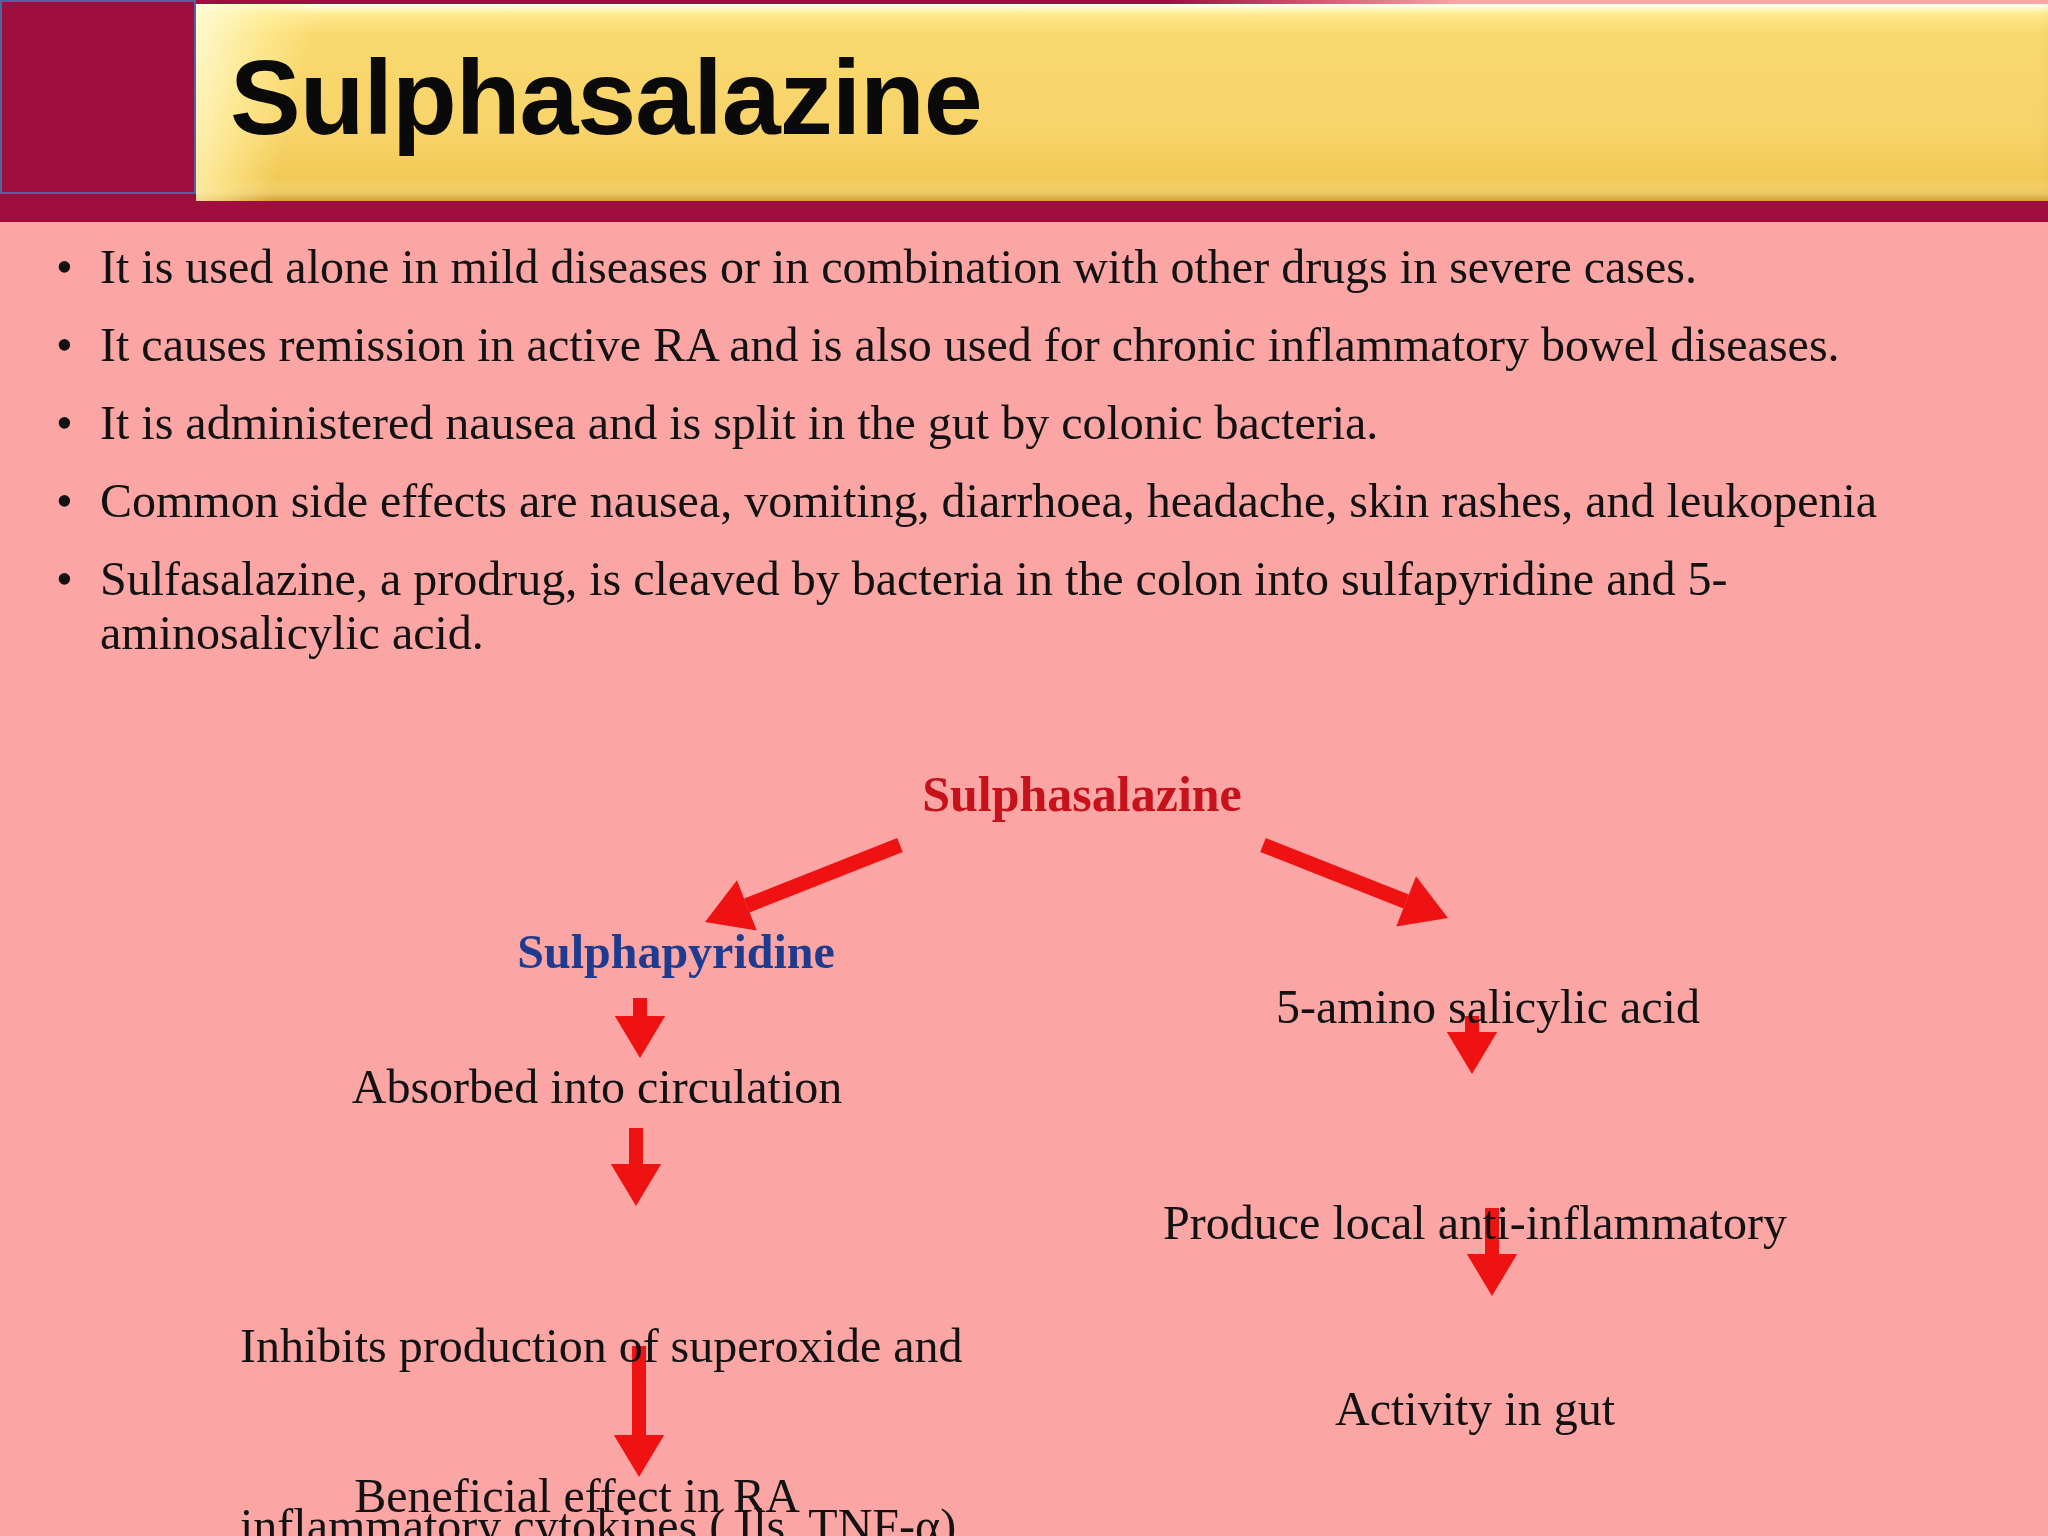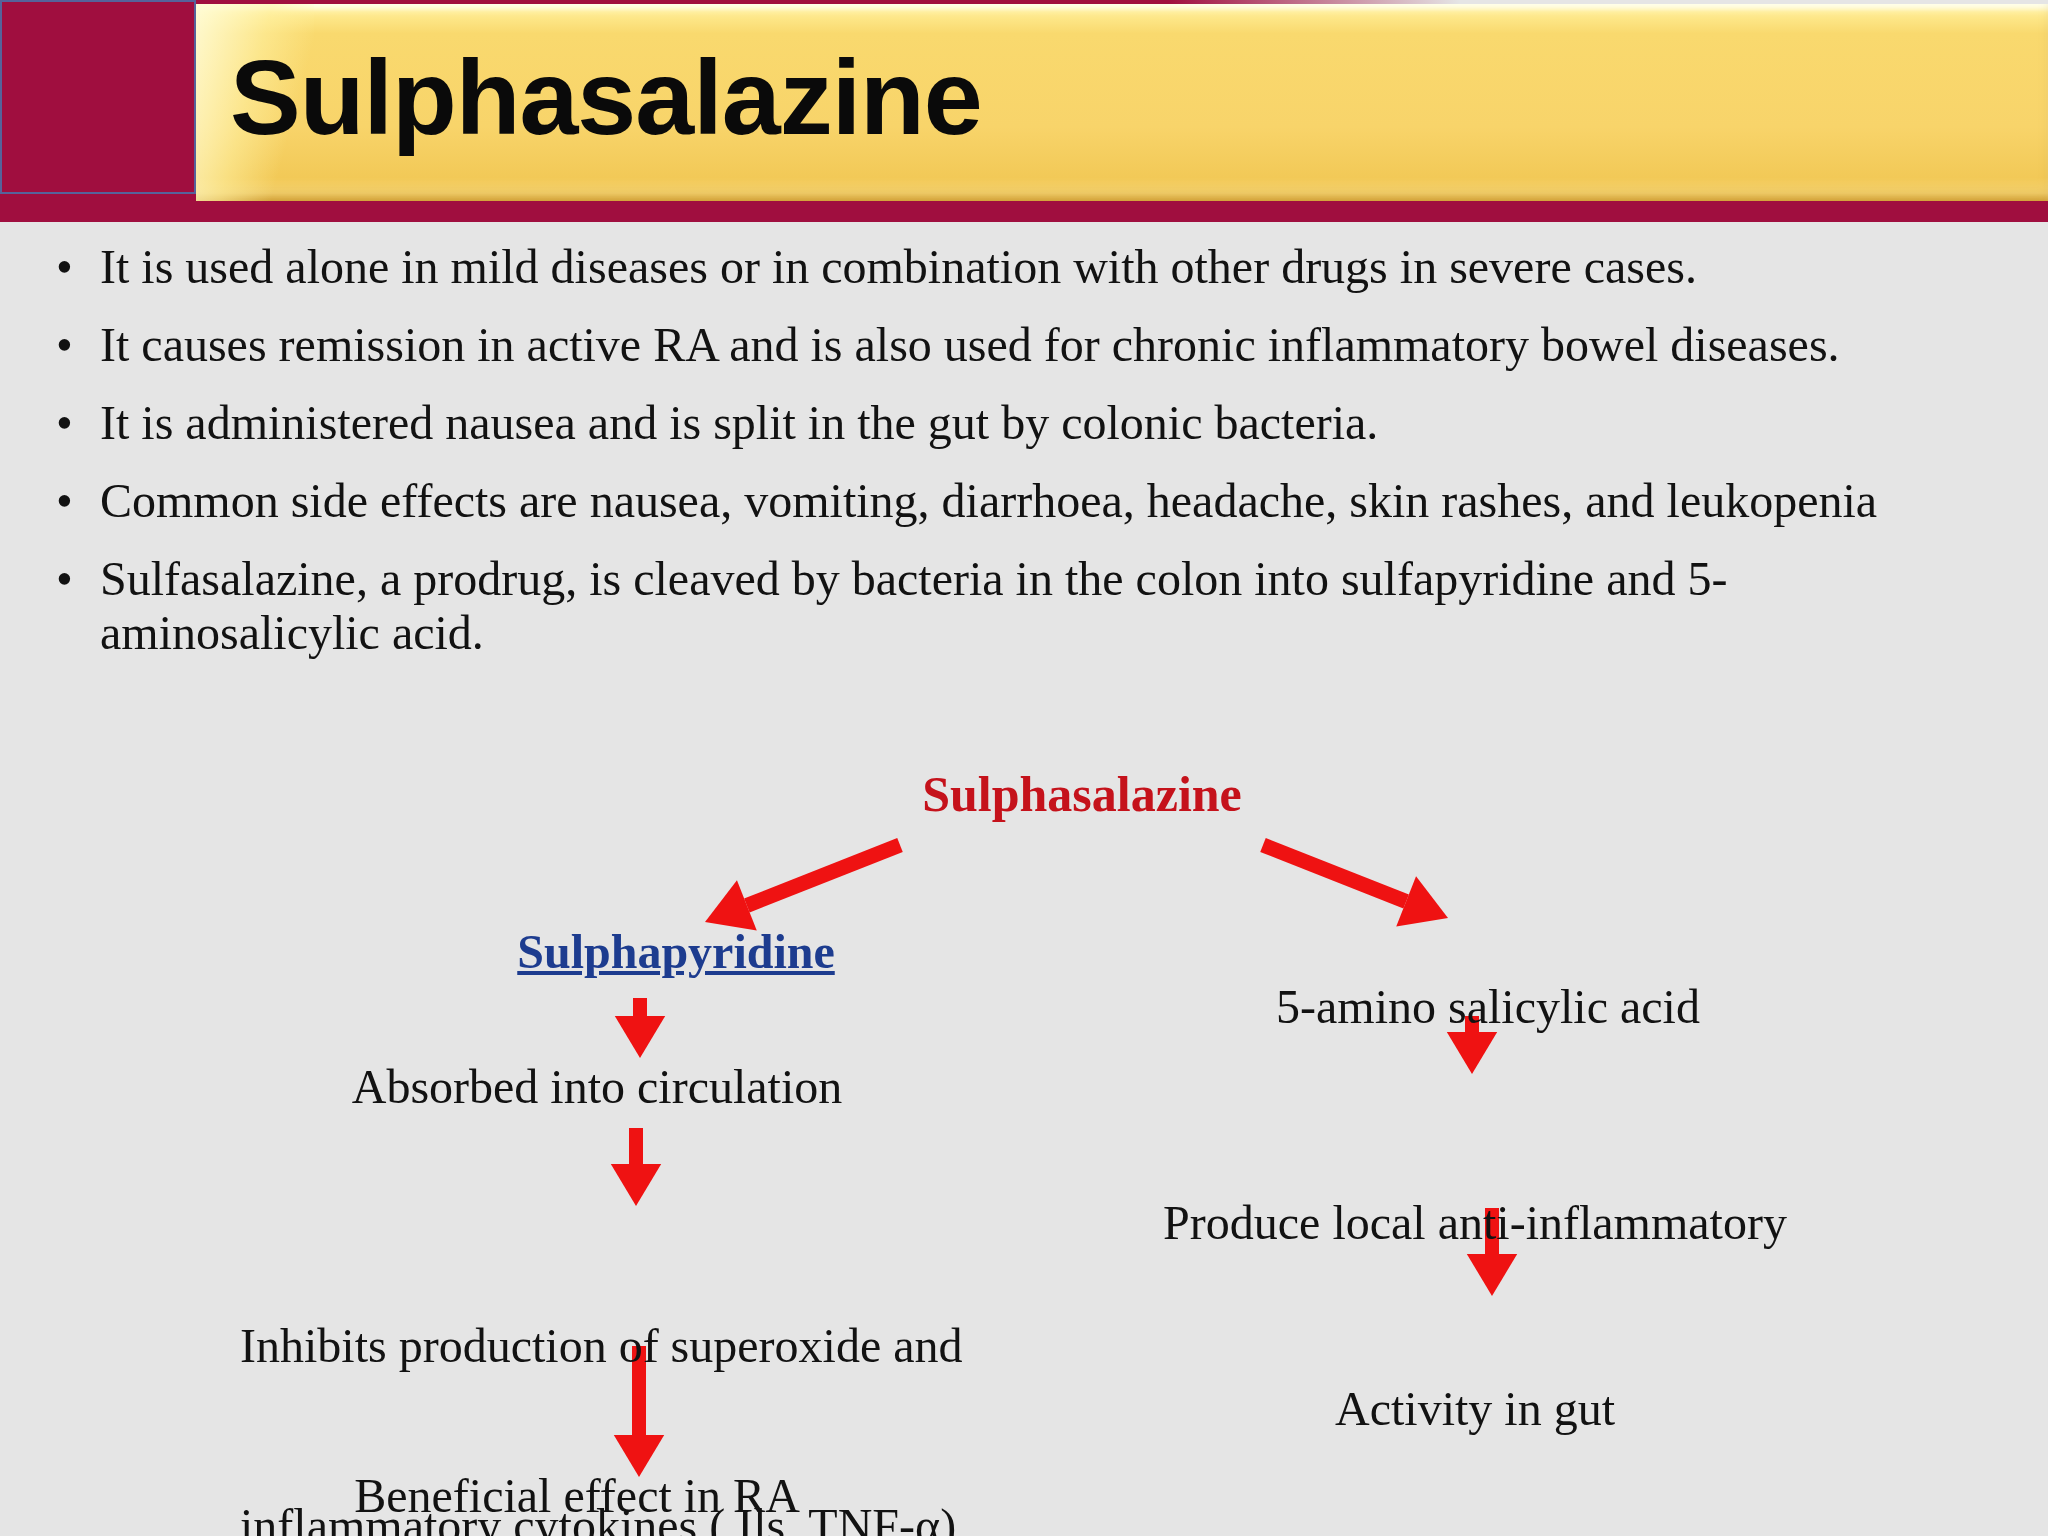--- a/index.html
+++ b/index.html
@@ -1,16 +1,16 @@
 <!DOCTYPE html>
 <html><head>
 <meta charset="utf-8">
 <style>
   html,body{margin:0;padding:0;background:#ffffff;}
-  .slide{position:relative;width:2048px;height:1536px;background:#e5e5e5;overflow:hidden;
+  .slide{position:relative;width:2048px;height:1536px;background:#fca5a5;overflow:hidden;
          font-family:"Liberation Serif","DejaVu Serif",serif;color:var(--body-text,#121212);}
 
   
   .top-line{position:absolute;left:0;top:0;width:1460px;height:5px;
             background:linear-gradient(90deg,var(--maroon) 0%,var(--maroon) 80%,rgba(160,14,63,0) 100%);}
   .corner-square{position:absolute;left:0;top:0;width:196px;height:194px;
             background:var(--maroon);border:2px solid var(--square-border);box-sizing:border-box;}
   .header-strip{position:absolute;left:0;top:194px;width:2048px;height:28px;background:var(--maroon);}
   .banner{position:absolute;left:196px;top:4px;width:1852px;height:197px;
           background:linear-gradient(180deg,#fffce4 0%,#ffec92 4%,#f9d96e 15%,#f8d46a 62%,#f2c957 88%,#f8d671 96%,#e7bb4c 100%);
@@ -28,21 +28,21 @@
   .bullets .marker{position:absolute;left:0;top:0;}
 
   
   .diagram{position:absolute;left:0;top:0;width:2048px;height:1536px;pointer-events:none;}
   .arrow-layer{position:absolute;left:0;top:0;width:2048px;height:1536px;}
   .arrow{stroke:var(--arrow-red);}
   .arrow-head{fill:var(--arrow-red);}
   .node{position:absolute;white-space:pre;font-size:48px;line-height:56px;}
   .centered{transform:translateX(-50%);text-align:center;}
   .node.root{font-weight:bold;font-size:50px;color:var(--root-red);}
-  .node.blue{font-weight:bold;color:var(--node-blue);text-decoration:underline;}
+  .node.blue{font-weight:bold;color:var(--node-blue);}
   .multiline{white-space:pre;}
 </style>
 </head>
 <body>
 
 <div class="slide" style="--maroon: #A00E3F; --square-border: #56629B; --title-black: #0A0A0A; --root-red: #C5121B; --arrow-red: #EF1212; --node-blue: #1D3C8F; --body-text: #121212;">
 
   <div class="top-line"></div>
   <div class="header-strip"></div>
   <div class="banner">

